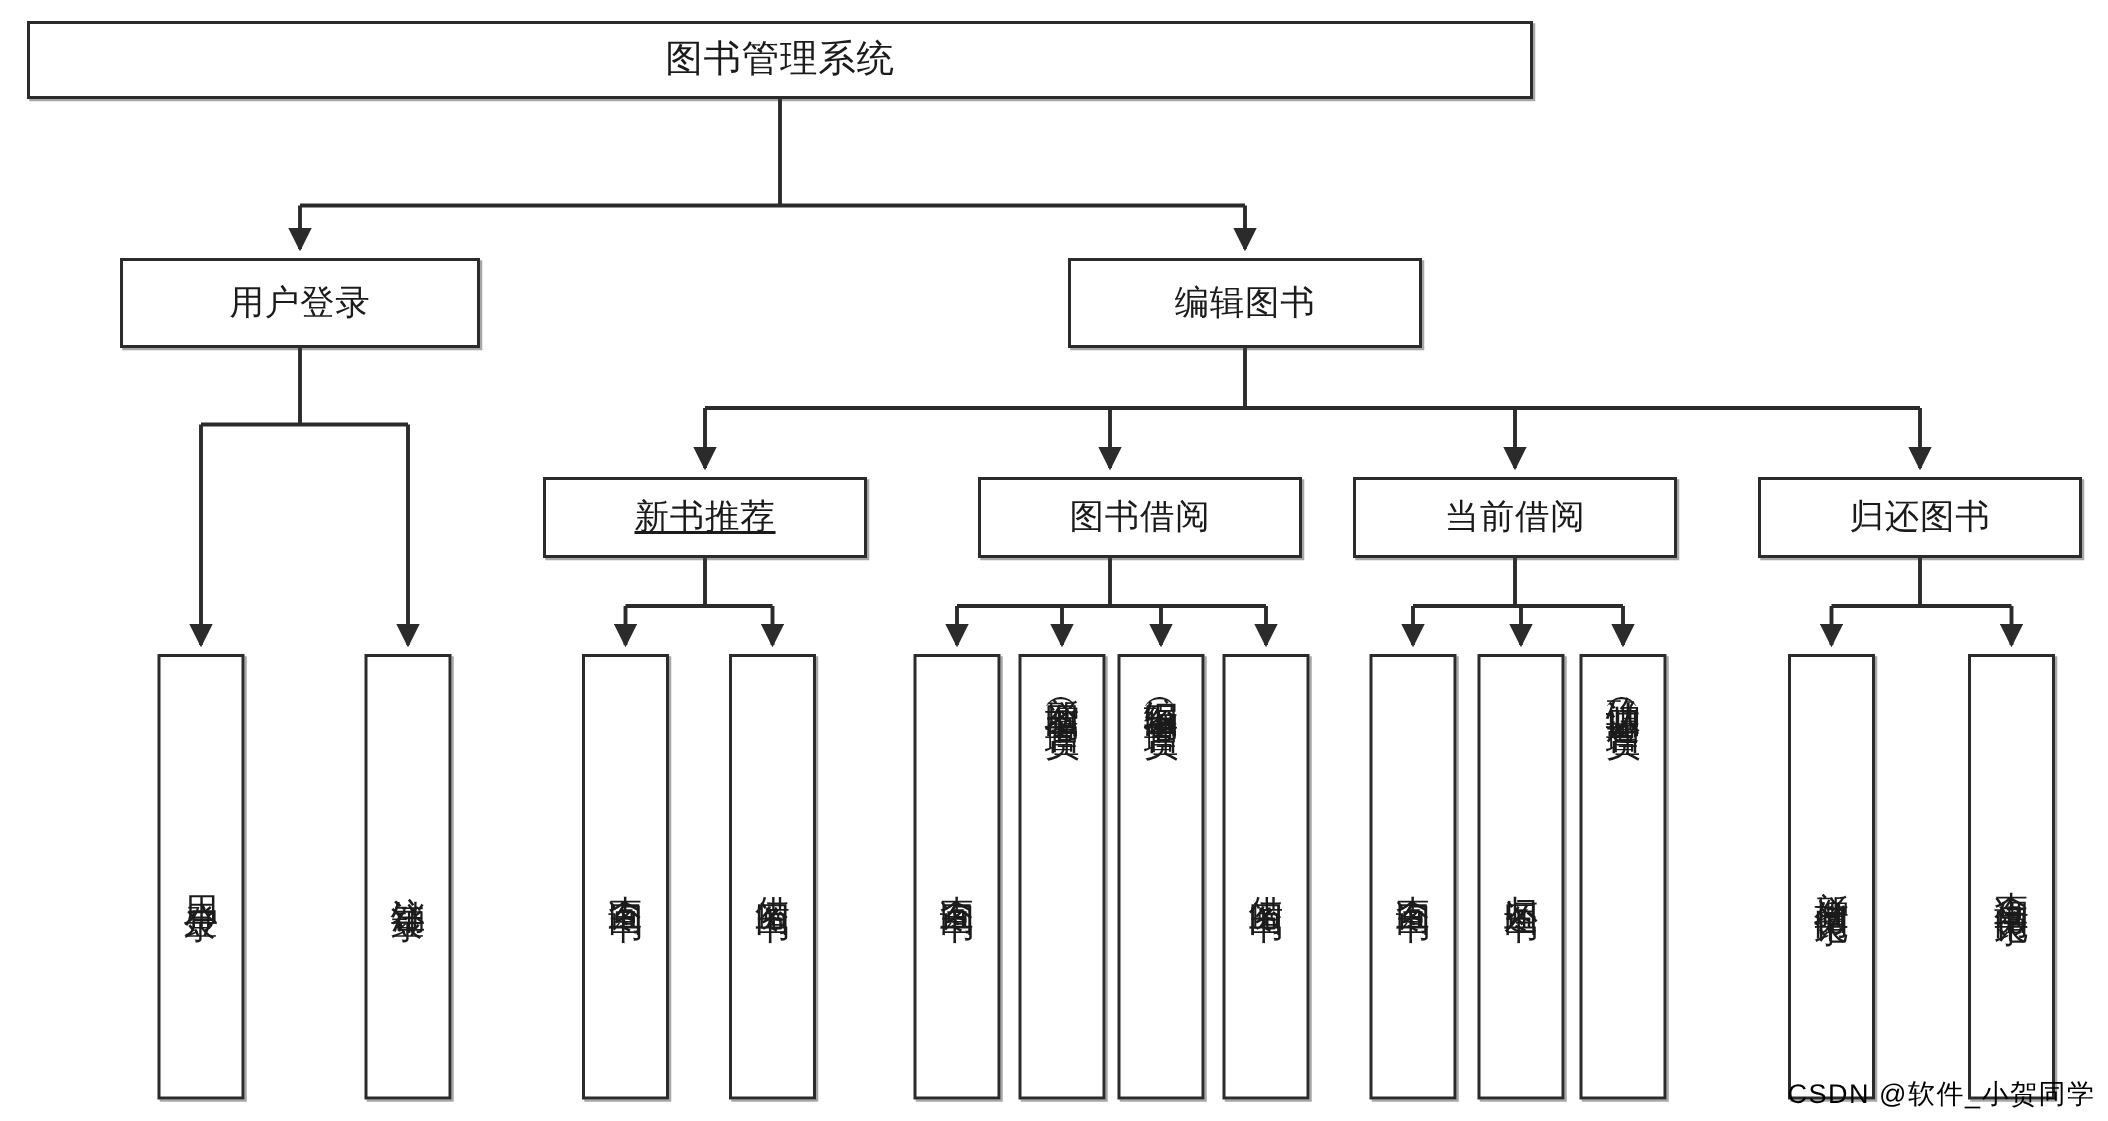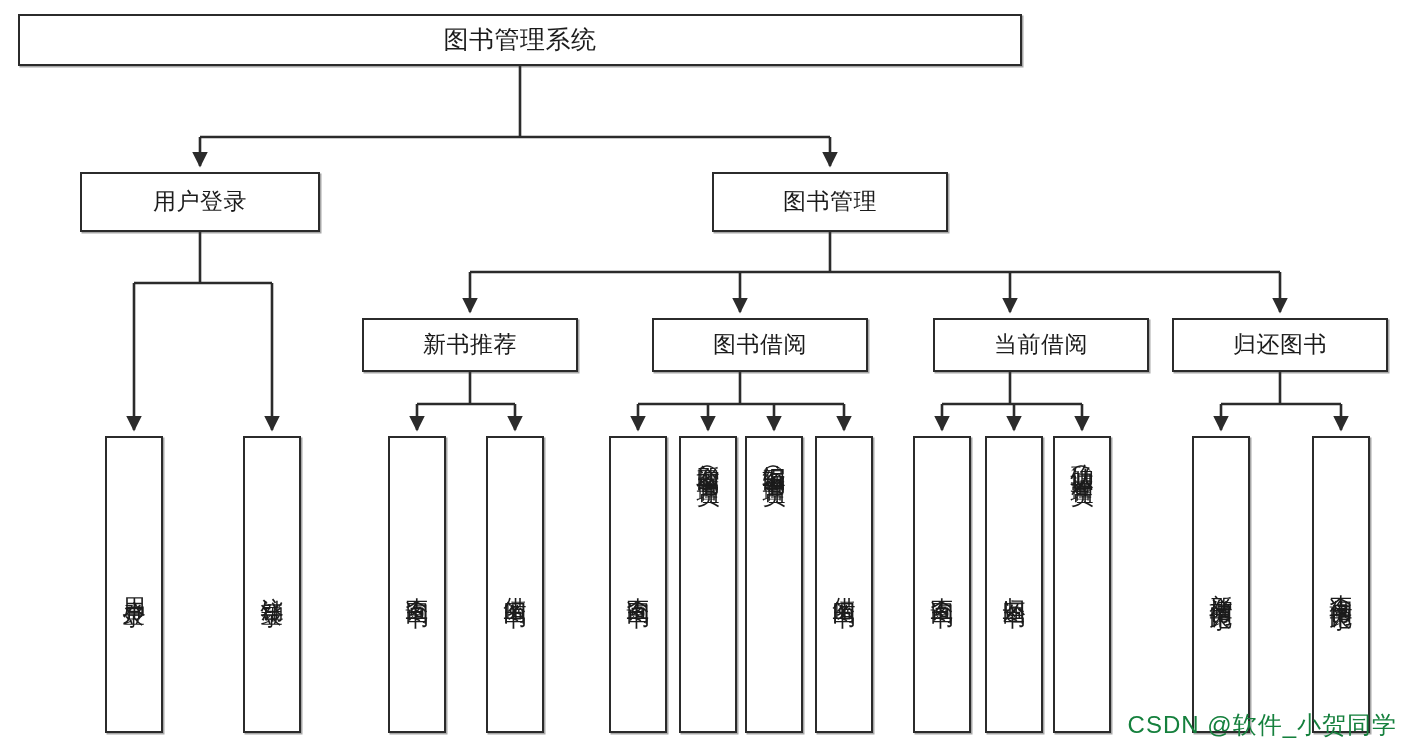--- a/index.html
+++ b/index.html
@@ -55,22 +55,22 @@
   .leaf {
     align-items: flex-start;
     padding-top: 0;
   }
   .leaf.center-text { align-items: center; }
   .leaf.top-text { align-items: flex-start; padding-top: 8px; }
   #watermark {
     position: absolute;
     right: 8px;
     bottom: 6px;
-    font-size: 24px;
-    color: #15803d;
+    font-size: 18px;
+    color: #000000;
     letter-spacing: 1px;
     white-space: nowrap;
     font-family: "Liberation Sans", "DejaVu Sans", sans-serif;
   }
 </style>
 </head>
 <body>
 
 <div id="canvas">
 
@@ -126,32 +126,32 @@
 
   <div class="node level-root" id="node-root" style="left: 18px; top: 14px; width: 1004px; height: 52px;">
     <span class="node-label">图书管理系统</span>
   </div>
 
   <div class="node level-2" id="node-user-login" style="left: 80px; top: 172px; width: 240px; height: 60px;">
     <span class="node-label">用户登录</span>
   </div>
 
   <div class="node level-2" id="node-book-manage" style="left: 712px; top: 172px; width: 236px; height: 60px;">
-    <span class="node-label">图书管理</span>
-  </div>
-
-  <div class="node level-3" id="node-new-book-rec" style="left: 362px; top: 318px; width: 216px; height: 54px;">
+    <span class="node-label">编辑图书</span>
+  </div>
+
+  <div class="node level-3" id="node-new-book-rec" style="left: 362px; top: 318px; width: 216px; height: 54px; text-decoration: underline;">
     <span class="node-label">新书推荐</span>
   </div>
 
   <div class="node level-3" id="node-book-borrow" style="left: 652px; top: 318px; width: 216px; height: 54px;">
     <span class="node-label">图书借阅</span>
   </div>
 
-  <div class="node level-3" id="node-current-borrow" style="left: 902px; top: 318px; width: 216px; height: 54px; margin-left: 31px;">
+  <div class="node level-3" id="node-current-borrow" style="left: 902px; top: 318px; width: 216px; height: 54px;">
     <span class="node-label">当前借阅</span>
   </div>
 
   <div class="node level-3" id="node-borrow-record" style="left: 1172px; top: 318px; width: 216px; height: 54px;">
     <span class="node-label">归还图书</span>
   </div>
 
   <div id="leaf-layer">
       <div class="node leaf center-text" style="left: 105px; top: 436px; width: 58px; height: 297px;">
         <span class="node-label">用户登录</span>

